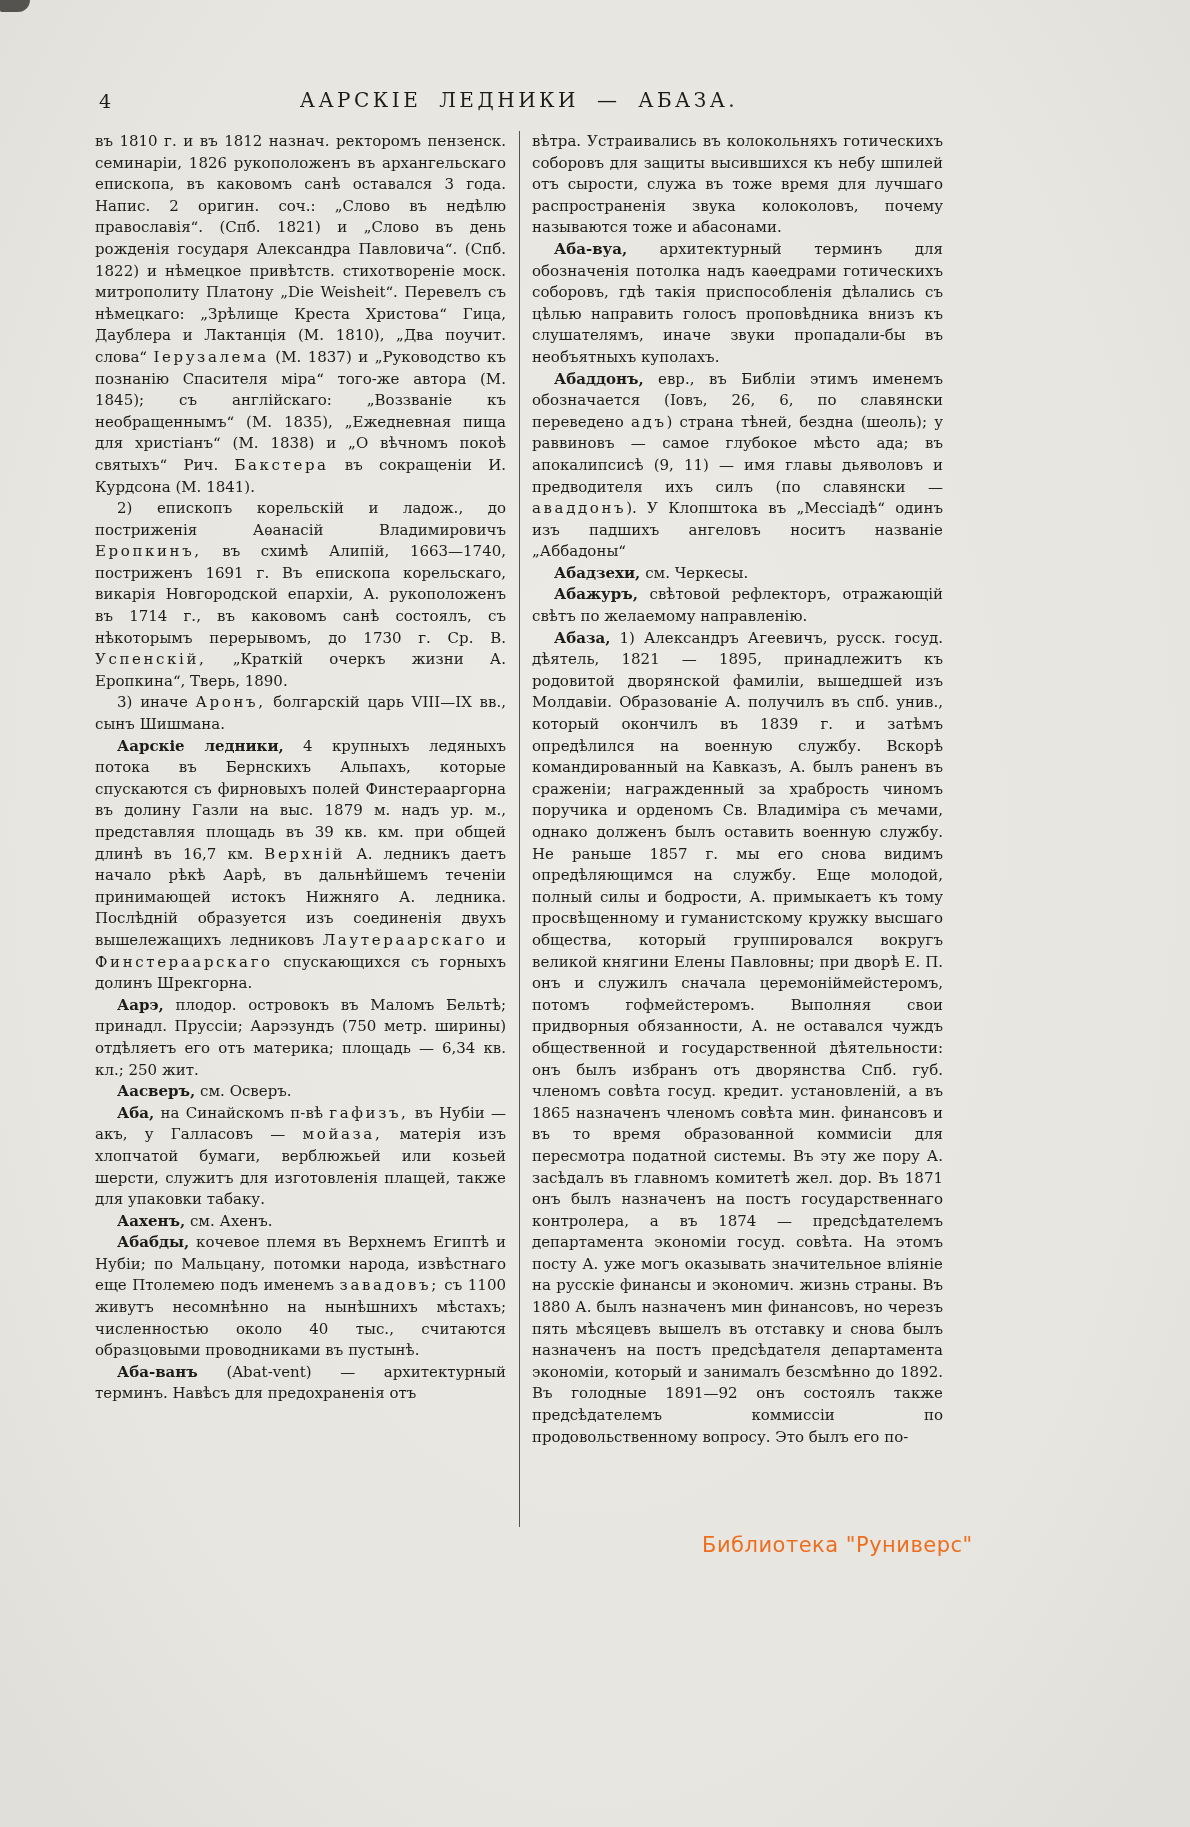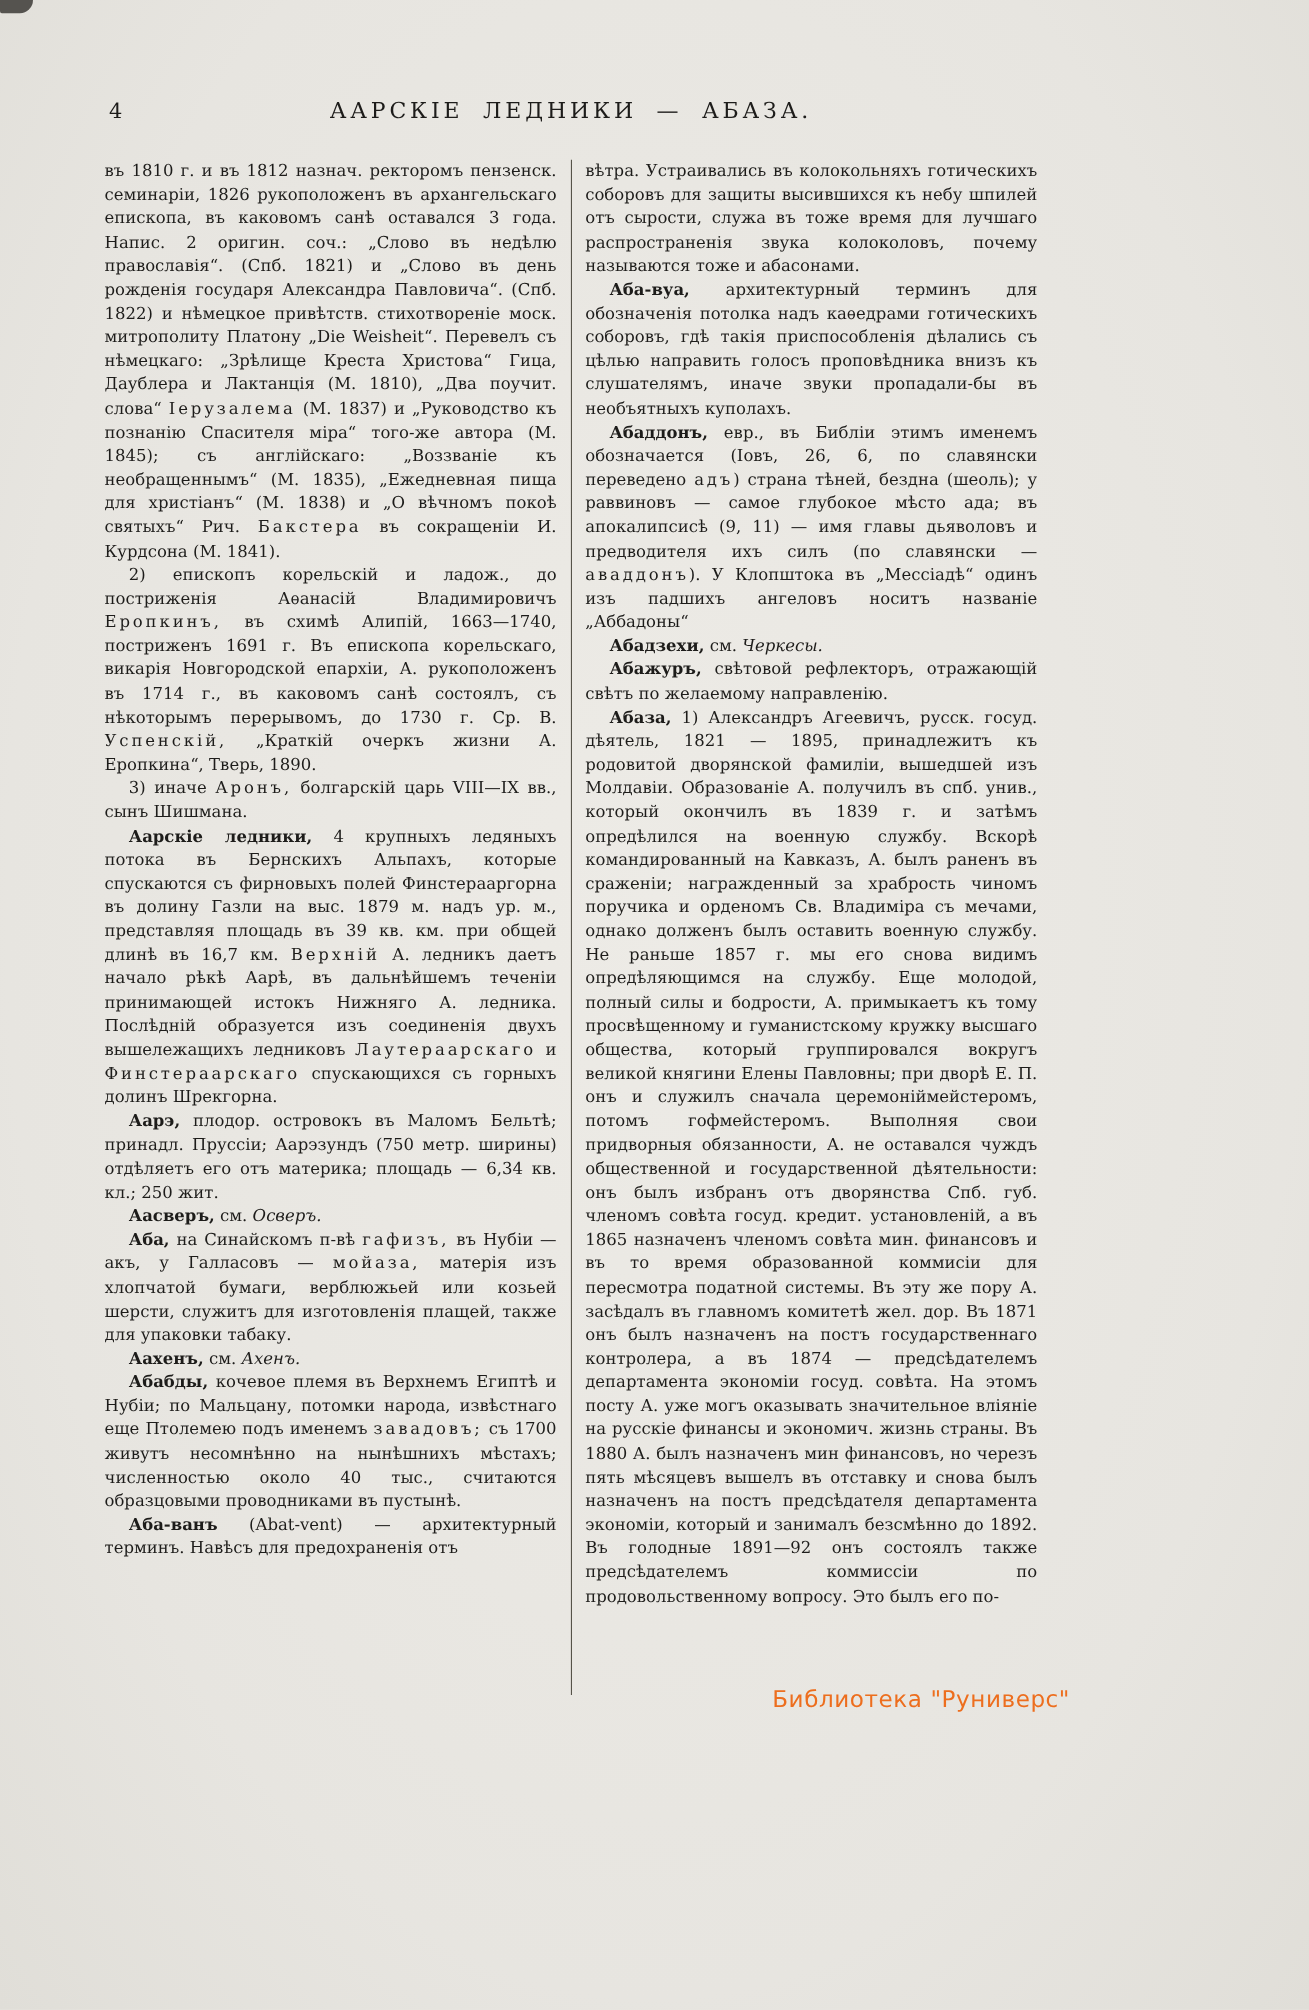--- a/index.html
+++ b/index.html
@@ -27,21 +27,21 @@
     font-size: 19px;
   }
   .running-title {
     text-align: center;
     font-size: 20px;
     letter-spacing: 3.5px;
     word-spacing: 8px;
     white-space: nowrap;
   }
   .columns {
-    position: absolute; top: 145px; left: 95px;
+    position: absolute; top: 131px; left: 95px;
     width: 848px; height: 1396px;
     display: flex;
     overflow: hidden;
   }
   .column {
     width: 411px; height: 100%;
     text-align: justify;
     font-size: 15px;
     line-height: 21.6px;
     overflow: hidden;
@@ -49,21 +49,21 @@
   .divider {
     flex: none;
     width: 1px;
     background: #565349;
     margin: 0 12px 0 13px;
     height: 100%;
   }
   .column p { margin: 0; }
   .column p.indent { text-indent: 22px; }
   .b { font-weight: bold; }
-  .i { font-style: italic; }
+  .i { }
   .sp { letter-spacing: 2.6px; }
   .watermark {
     position: absolute;
     top: 1533px; left: 702px;
     font-family: "DejaVu Sans", sans-serif;
     font-size: 21px;
     letter-spacing: 0.5px;
     color: #ed6e1e;
     white-space: nowrap;
   }
@@ -81,21 +81,21 @@
 <main class="columns">
   <div class="column">
       <p><span>въ 1810 г. и въ 1812 назнач. ректоромъ пензенск. семинаріи, 1826 рукоположенъ въ архангельскаго епископа, въ каковомъ санѣ оставался 3 года. Напис. 2 оригин. соч.: „Слово въ недѣлю православія“. (Спб. 1821) и „Слово въ день рожденія государя Александра Павловича“. (Спб. 1822) и нѣмецкое привѣтств. стихотвореніе моск. митрополиту Платону „Die Weisheit“. Перевелъ съ нѣмецкаго: „Зрѣлище Креста Христова“ Гица, Даублера и Лактанція (М. 1810), „Два поучит. слова“ </span><span class="sp">Іерузалема</span><span> (М. 1837) и „Руководство къ познанію Спасителя міра“ того-же автора (М. 1845); съ англійскаго: „Воззваніе къ необращеннымъ“ (М. 1835), „Ежедневная пища для христіанъ“ (М. 1838) и „О вѣчномъ покоѣ святыхъ“ Рич. </span><span class="sp">Бакстера</span><span> въ сокращеніи И. Курдсона (М. 1841).</span></p>
       <p class="indent"><span>2) епископъ корельскій и ладож., до постриженія Аѳанасій Владимировичъ </span><span class="sp">Еропкинъ,</span><span> въ схимѣ Алипій, 1663—1740, постриженъ 1691 г. Въ епископа корельскаго, викарія Новгородской епархіи, А. рукоположенъ въ 1714 г., въ каковомъ санѣ состоялъ, съ нѣкоторымъ перерывомъ, до 1730 г. Ср. В. </span><span class="sp">Успенскій,</span><span> „Краткій очеркъ жизни А. Еропкина“, Тверь, 1890.</span></p>
       <p class="indent"><span>3) иначе </span><span class="sp">Аронъ,</span><span> болгарскій царь VIII—IX вв., сынъ Шишмана.</span></p>
       <p class="indent"><span class="b">Аарскіе ледники,</span><span> 4 крупныхъ ледяныхъ потока въ Бернскихъ Альпахъ, которые спускаются съ фирновыхъ полей Финстерааргорна въ долину Газли на выс. 1879 м. надъ ур. м., представляя площадь въ 39 кв. км. при общей длинѣ въ 16,7 км. </span><span class="sp">Верхній</span><span> А. ледникъ даетъ начало рѣкѣ Аарѣ, въ дальнѣйшемъ теченіи принимающей истокъ Нижняго А. ледника. Послѣдній образуется изъ соединенія двухъ вышележащихъ ледниковъ </span><span class="sp">Лаутераарскаго</span><span> и </span><span class="sp">Финстераарскаго</span><span> спускающихся съ горныхъ долинъ Шрекгорна.</span></p>
       <p class="indent"><span class="b">Аарэ,</span><span> плодор. островокъ въ Маломъ Бельтѣ; принадл. Пруссіи; Аарэзундъ (750 метр. ширины) отдѣляетъ его отъ материка; площадь — 6,34 кв. кл.; 250 жит.</span></p>
       <p class="indent"><span class="b">Аасверъ,</span><span> см. </span><span class="i">Осверъ.</span></p>
       <p class="indent"><span class="b">Аба,</span><span> на Синайскомъ п-вѣ </span><span class="sp">гафизъ,</span><span> въ Нубіи — акъ, у Галласовъ — </span><span class="sp">мойаза,</span><span> матерія изъ хлопчатой бумаги, верблюжьей или козьей шерсти, служитъ для изготовленія плащей, также для упаковки табаку.</span></p>
       <p class="indent"><span class="b">Аахенъ,</span><span> см. </span><span class="i">Ахенъ.</span></p>
-      <p class="indent"><span class="b">Абабды,</span><span> кочевое племя въ Верхнемъ Египтѣ и Нубіи; по Мальцану, потомки народа, извѣстнаго еще Птолемею подъ именемъ </span><span class="sp">завадовъ;</span><span> съ 1700 живутъ несомнѣнно на нынѣшнихъ мѣстахъ; численностью около 40 тыс., считаются образцовыми проводниками въ пустынѣ.</span></p>
+      <p class="indent"><span class="b">Абабды,</span><span> кочевое племя въ Верхнемъ Египтѣ и Нубіи; по Мальцану, потомки народа, извѣстнаго еще Птолемею подъ именемъ </span><span class="sp">завадовъ;</span><span> съ 1100 живутъ несомнѣнно на нынѣшнихъ мѣстахъ; численностью около 40 тыс., считаются образцовыми проводниками въ пустынѣ.</span></p>
       <p class="indent"><span class="b">Аба-ванъ</span><span> (Abat-vent) — архитектурный терминъ. Навѣсъ для предохраненія отъ</span></p>
     </div>
   <div class="divider"></div>
   <div class="column">
       <p><span>вѣтра. Устраивались въ колокольняхъ готическихъ соборовъ для защиты высившихся къ небу шпилей отъ сырости, служа въ тоже время для лучшаго распространенія звука колоколовъ, почему называются тоже и абасонами.</span></p>
       <p class="indent"><span class="b">Аба-вуа,</span><span> архитектурный терминъ для обозначенія потолка надъ каѳедрами готическихъ соборовъ, гдѣ такія приспособленія дѣлались съ цѣлью направить голосъ проповѣдника внизъ къ слушателямъ, иначе звуки пропадали-бы въ необъятныхъ куполахъ.</span></p>
       <p class="indent"><span class="b">Абаддонъ,</span><span> евр., въ Библіи этимъ именемъ обозначается (Іовъ, 26, 6, по славянски переведено </span><span class="sp">адъ</span><span>) страна тѣней, бездна (шеоль); у раввиновъ — самое глубокое мѣсто ада; въ апокалипсисѣ (9, 11) — имя главы дьяволовъ и предводителя ихъ силъ (по славянски — </span><span class="sp">аваддонъ</span><span>). У Клопштока въ „Мессіадѣ“ одинъ изъ падшихъ ангеловъ носитъ названіе „Аббадоны“</span></p>
       <p class="indent"><span class="b">Абадзехи,</span><span> см. </span><span class="i">Черкесы.</span></p>
       <p class="indent"><span class="b">Абажуръ,</span><span> свѣтовой рефлекторъ, отражающій свѣтъ по желаемому направленію.</span></p>
       <p class="indent"><span class="b">Абаза,</span><span> 1) Александръ Агеевичъ, русск. госуд. дѣятель, 1821 — 1895, принадлежитъ къ родовитой дворянской фамиліи, вышедшей изъ Молдавіи. Образованіе А. получилъ въ спб. унив., который окончилъ въ 1839 г. и затѣмъ опредѣлился на военную службу. Вскорѣ командированный на Кавказъ, А. былъ раненъ въ сраженіи; награжденный за храбрость чиномъ поручика и орденомъ Св. Владиміра съ мечами, однако долженъ былъ оставить военную службу. Не раньше 1857 г. мы его снова видимъ опредѣляющимся на службу. Еще молодой, полный силы и бодрости, А. примыкаетъ къ тому просвѣщенному и гуманистскому кружку высшаго общества, который группировался вокругъ великой княгини Елены Павловны; при дворѣ Е. П. онъ и служилъ сначала церемоніймейстеромъ, потомъ гофмейстеромъ. Выполняя свои придворныя обязанности, А. не оставался чуждъ общественной и государственной дѣятельности: онъ былъ избранъ отъ дворянства Спб. губ. членомъ совѣта госуд. кредит. установленій, а въ 1865 назначенъ членомъ совѣта мин. финансовъ и въ то время образованной коммисіи для пересмотра податной системы. Въ эту же пору А. засѣдалъ въ главномъ комитетѣ жел. дор. Въ 1871 онъ былъ назначенъ на постъ государственнаго контролера, а въ 1874 — предсѣдателемъ департамента экономіи госуд. совѣта. На этомъ посту А. уже могъ оказывать значительное вліяніе на русскіе финансы и экономич. жизнь страны. Въ 1880 А. былъ назначенъ мин финансовъ, но черезъ пять мѣсяцевъ вышелъ въ отставку и снова былъ назначенъ на постъ предсѣдателя департамента экономіи, который и занималъ безсмѣнно до 1892. Въ голодные 1891—92 онъ состоялъ также предсѣдателемъ коммиссіи по продовольственному вопросу. Это былъ его по-</span></p>

